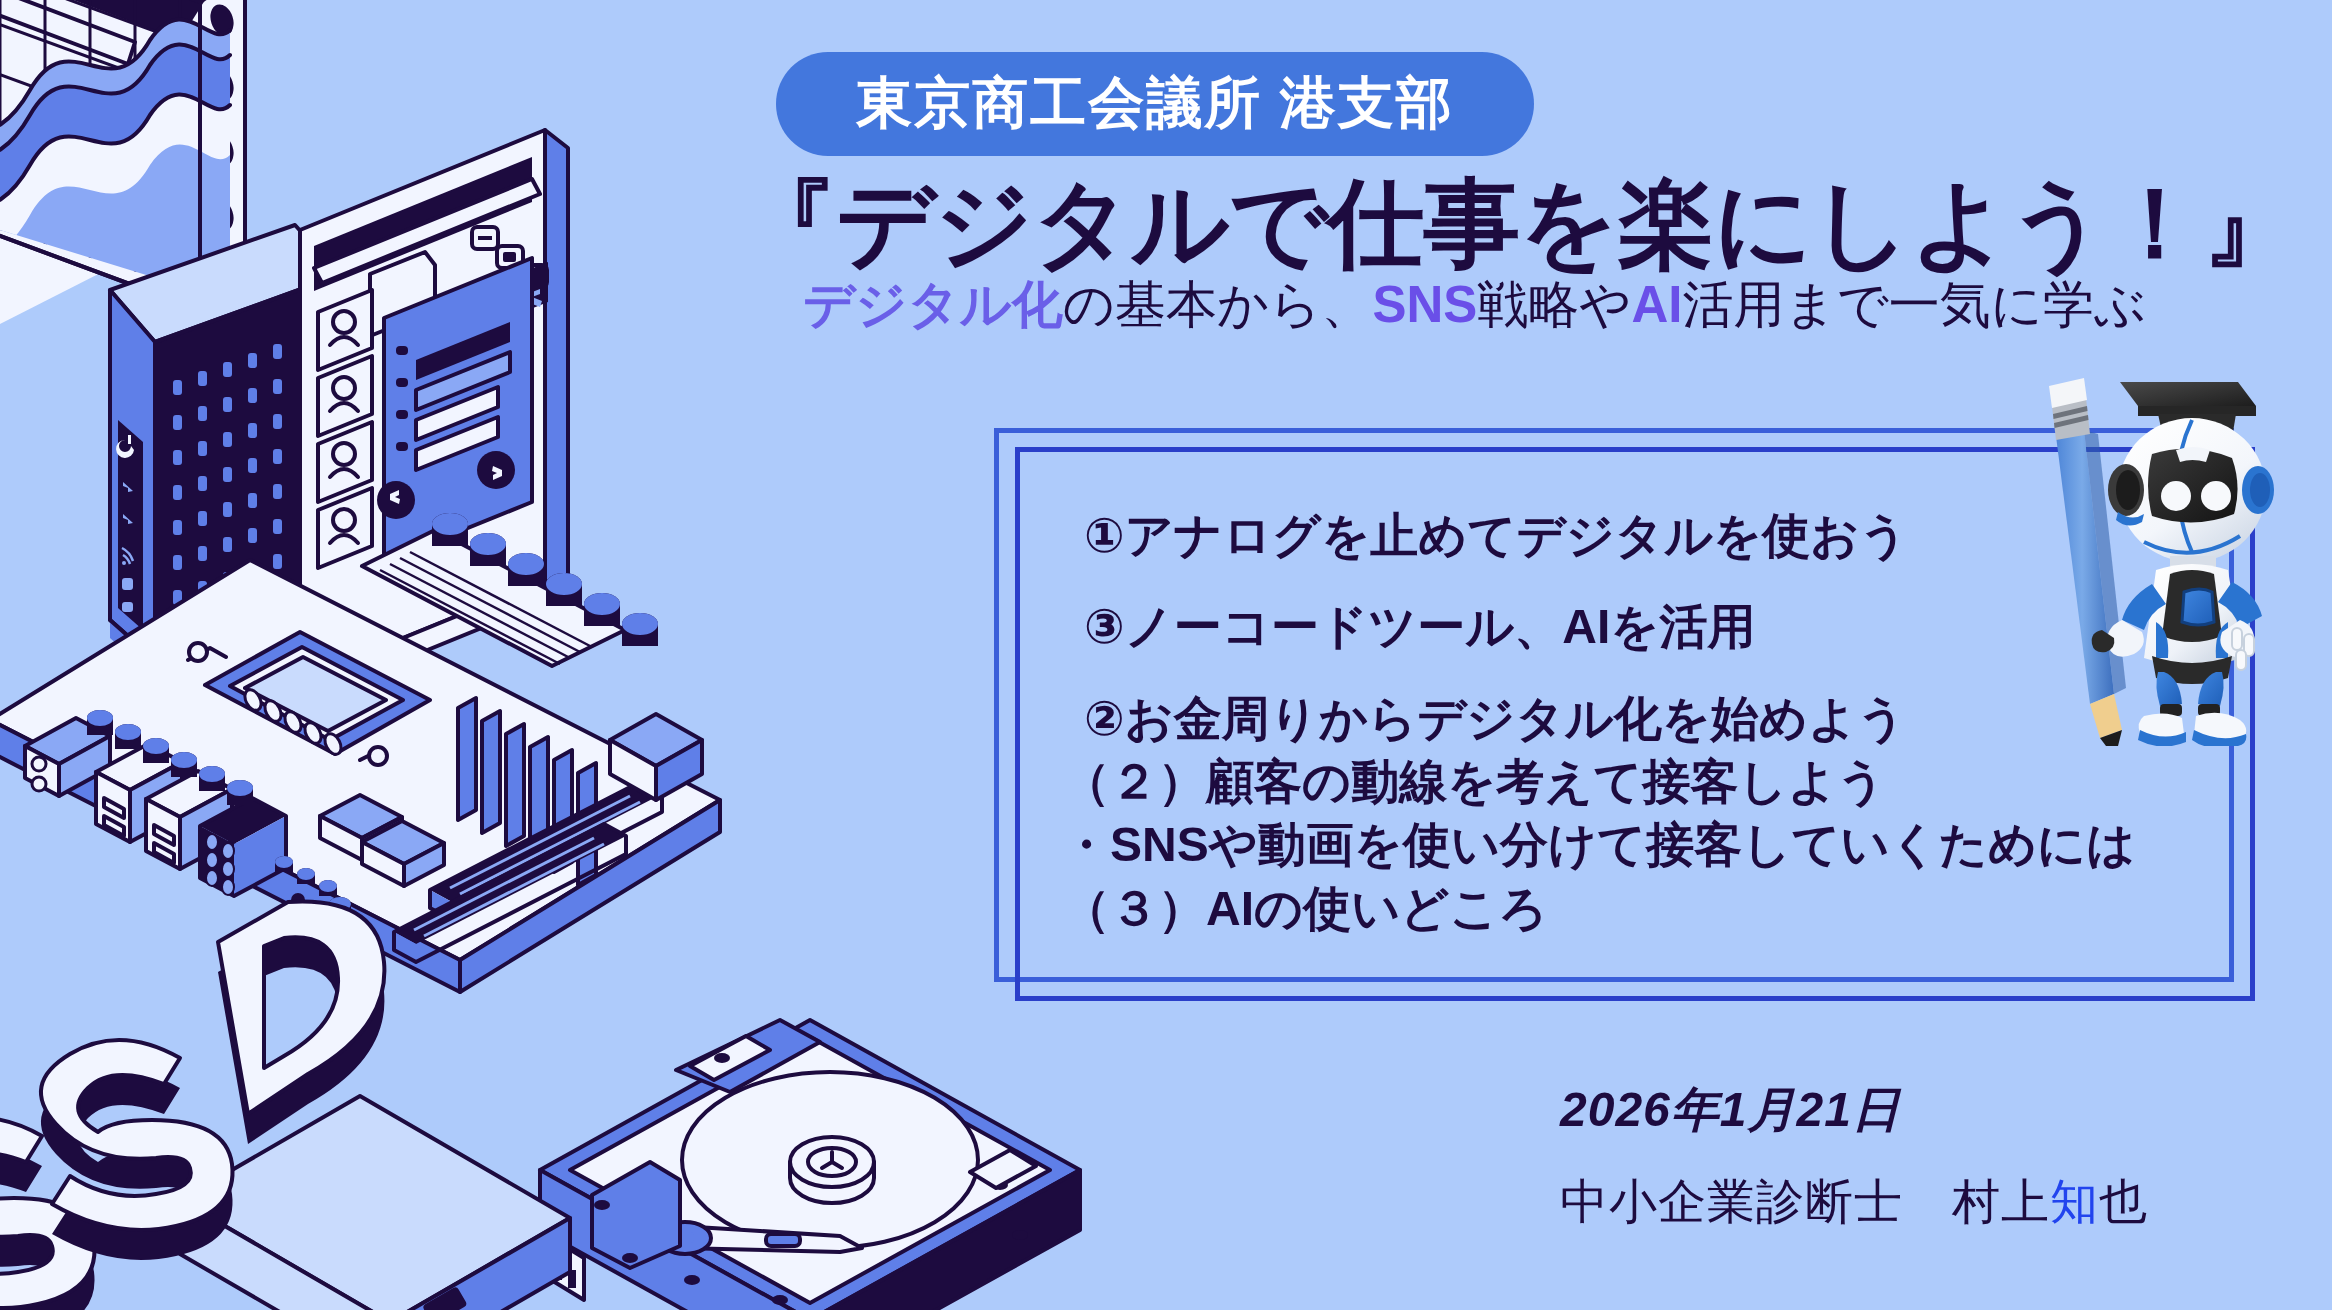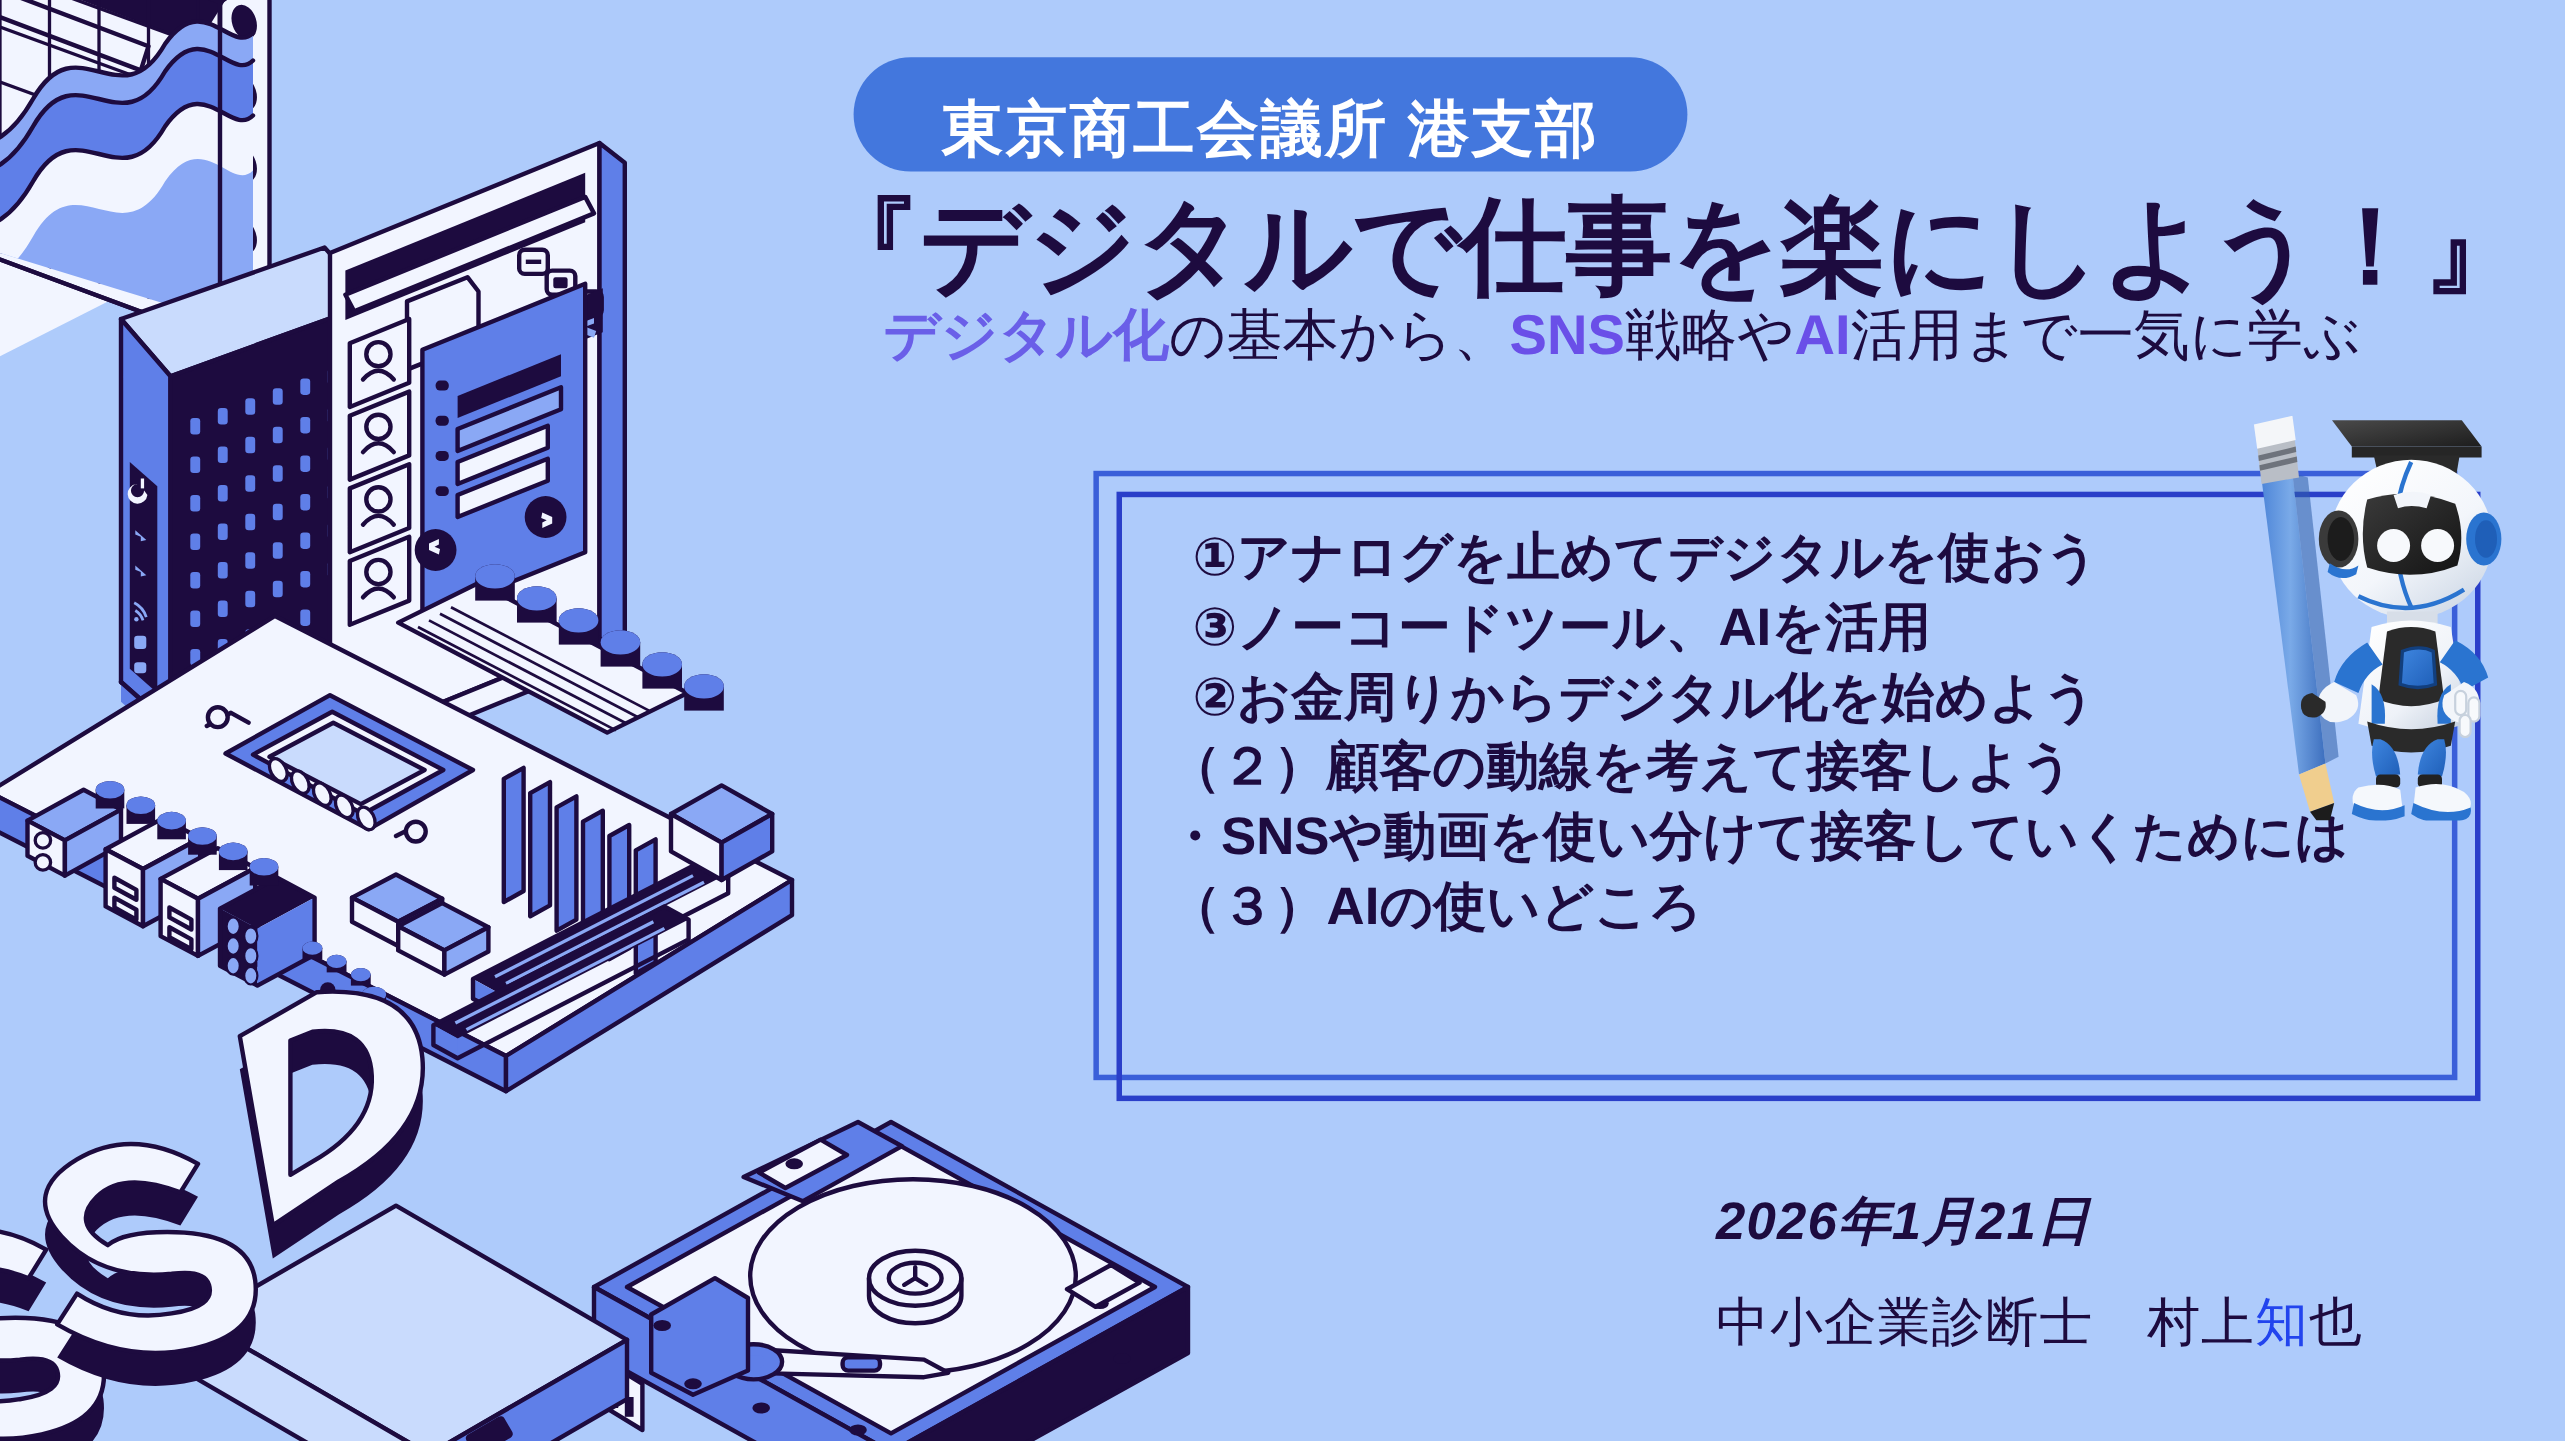--- a/index.html
+++ b/index.html
@@ -18,21 +18,21 @@
   .art{ position:absolute; }
   .art svg{ display:block; }
 
   
   .badge{
     position:absolute;
     left:776px; top:52px;
     width:758px; height:104px;
     background:#4377dd;
     border-radius:52px;
-    display:flex; align-items:flex-end; justify-content:center;
+    display:flex; align-items:center; justify-content:center;
   }
   .badge-text{
     color:#ffffff;
     font-size:56px;
     font-weight:bold;
     letter-spacing:2px;
     white-space:nowrap;
   }
 
   
@@ -82,21 +82,21 @@
     width:1220px;
     color:#1d0b3f;
   }
   .agenda-line{
     font-size:48px;
     font-weight:bold;
     line-height:1.32;
     white-space:nowrap;
   }
   .agenda-line.lvl0{ padding-left:22px; letter-spacing:0px; }
-  .agenda-line.lvl1{ padding-left:44px; }
+  .agenda-line.lvl1{ padding-left:44px;margin-top:28px; }
   .agenda-line.bullet{ padding-left:22px; }
 
   
   .footer{
     position:absolute;
     left:1560px; top:1078px;
     color:#1d0b3f;
   }
   .footer-date{
     font-size:48px;

